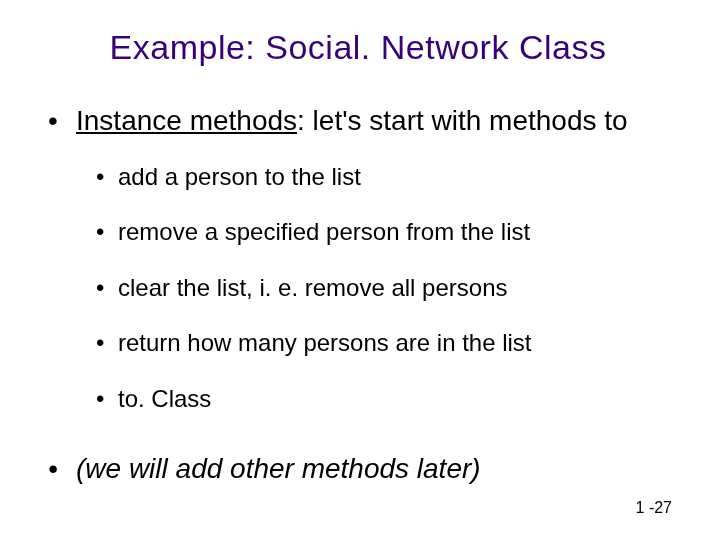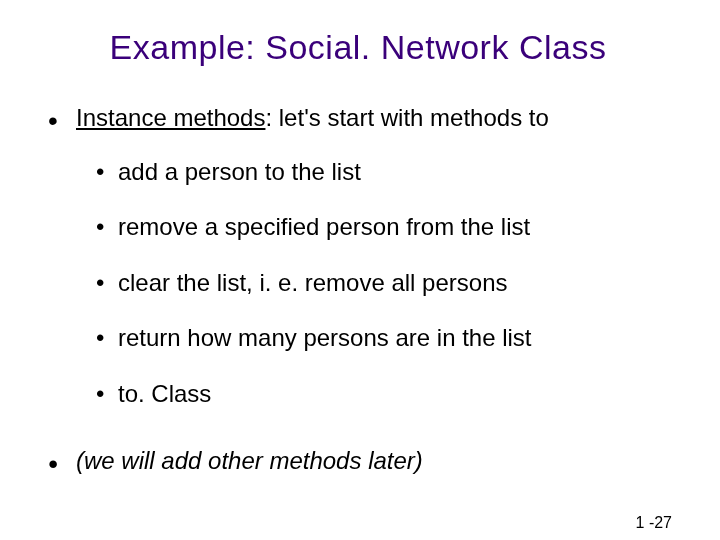--- a/index.html
+++ b/index.html
@@ -29,21 +29,21 @@
     letter-spacing: 0.5px;
   }
   ul.level1 {
     list-style: none;
     padding: 0;
     margin: 0 0 0 8px;
   }
   ul.level1 > li {
     position: relative;
     padding-left: 28px;
-    font-size: 24px;
+    font-size: 28px;
     line-height: 1.25;
     margin-bottom: 16px;
   }
   ul.level1 > li::before {
     content: "•";
     position: absolute;
     left: 0;
     top: 0;
     font-size: 28px;
     color: #000;
@@ -67,21 +67,21 @@
     left: 0;
     top: 0;
     font-size: 24px;
     color: #000;
   }
   .underline { text-decoration: underline; }
   .italic { font-style: italic; margin-top: 36px; }
   .slide-number {
     position: absolute;
     right: 32px;
-    bottom: 8px;
+    bottom: 23px;
     font-size: 16px;
     color: #000;
   }
 </style>
 </head>
 <body>
 
 <div class="slide">
 
   <h1 class="title">Example: Social. Network Class</h1>

